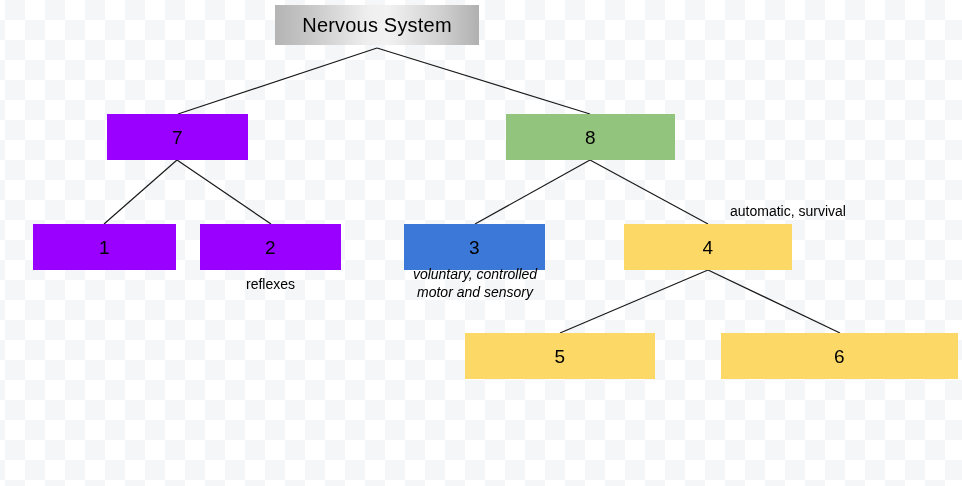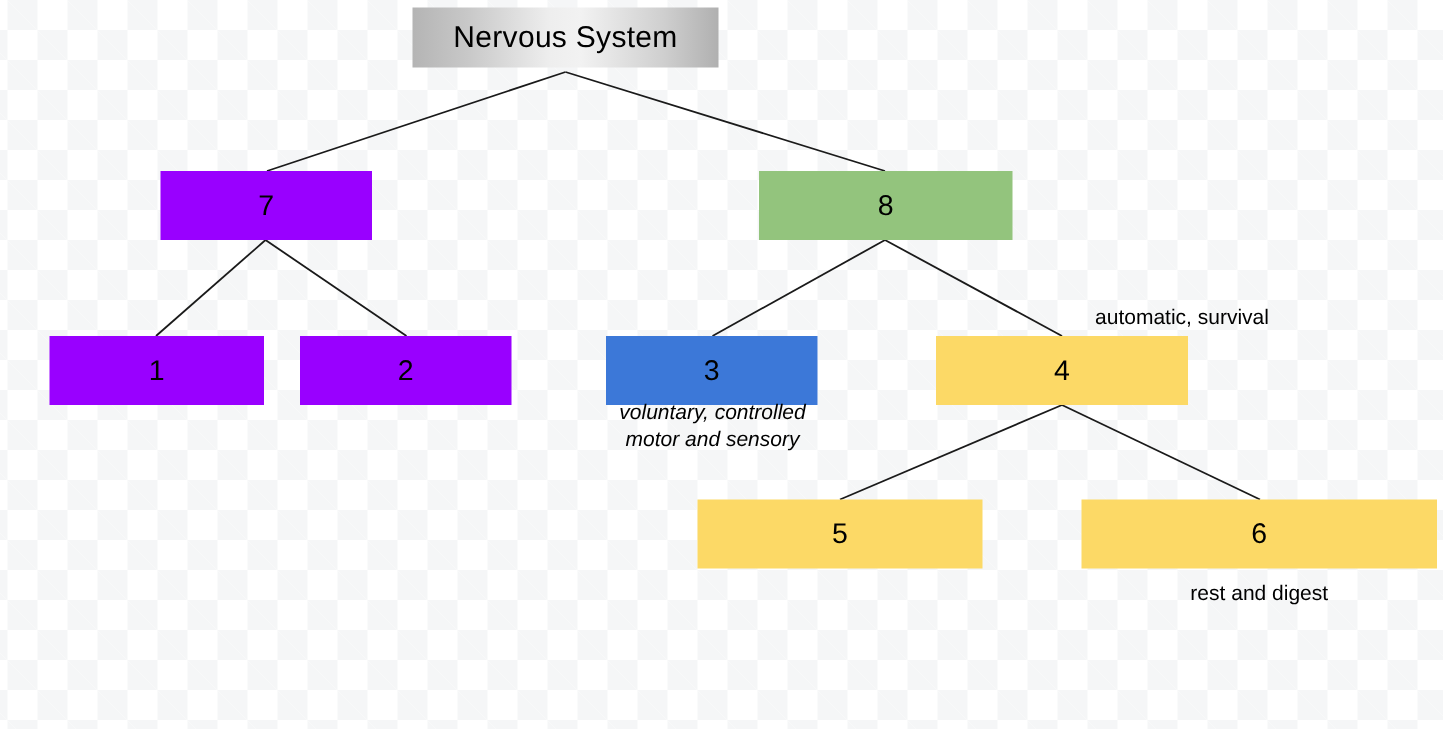--- a/index.html
+++ b/index.html
@@ -84,23 +84,23 @@
   <div class="node" style="left: 200px; top: 224px; width: 141px; height: 46px; background: rgb(153, 0, 255);">2</div>
 
   <div class="node" style="left: 404px; top: 224px; width: 141px; height: 46px; background: rgb(60, 120, 216);">3</div>
 
   <div class="node" style="left: 624px; top: 224px; width: 168px; height: 46px; background: rgb(252, 217, 102);">4</div>
 
   <div class="node" style="left: 465px; top: 333px; width: 190px; height: 46px; background: rgb(252, 217, 102);">5</div>
 
   <div class="node" style="left: 721px; top: 333px; width: 237px; height: 46px; background: rgb(252, 217, 102);">6</div>
 
+  <div class="caption" style="left: 200px; top: 275px; width: 141px;">reflexes</div>
 
   <div class="caption" style="left: 396px; top: 265px; width: 158px; font-style: italic;">voluntary, controlled
 motor and sensory</div>
 
   <div class="caption" style="left: 710px; top: 202px; width: 156px;">automatic, survival</div>
 
 
-  <div class="caption" style="left: 721px; top: 386px; width: 237px;">rest and digest</div>
 
 
 </div>
 
 </body></html>

